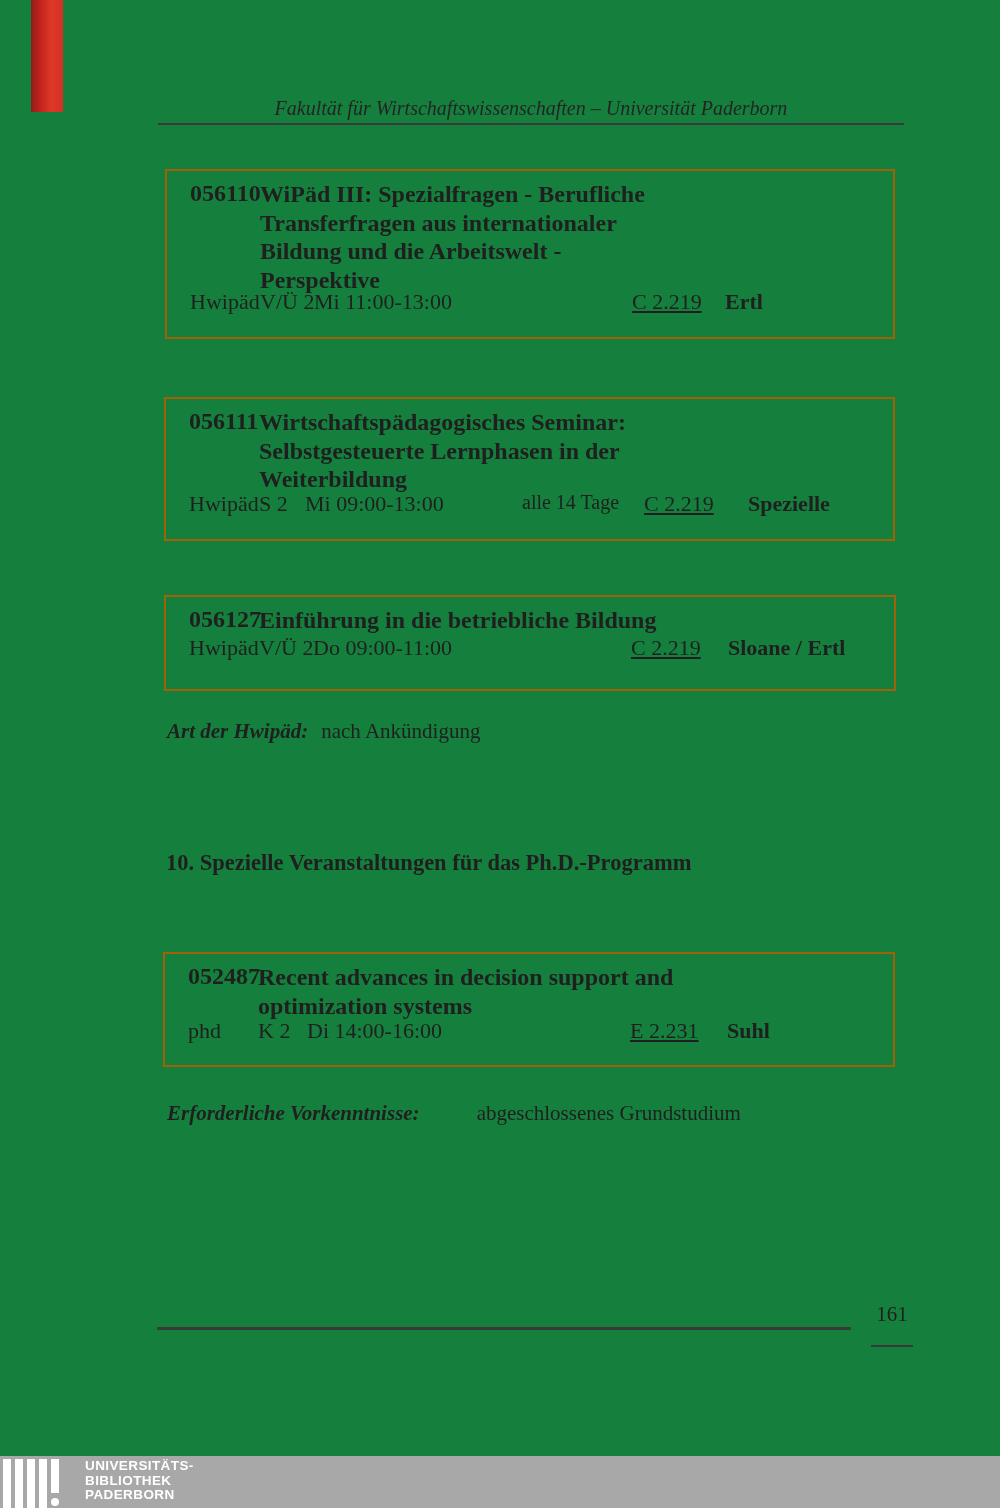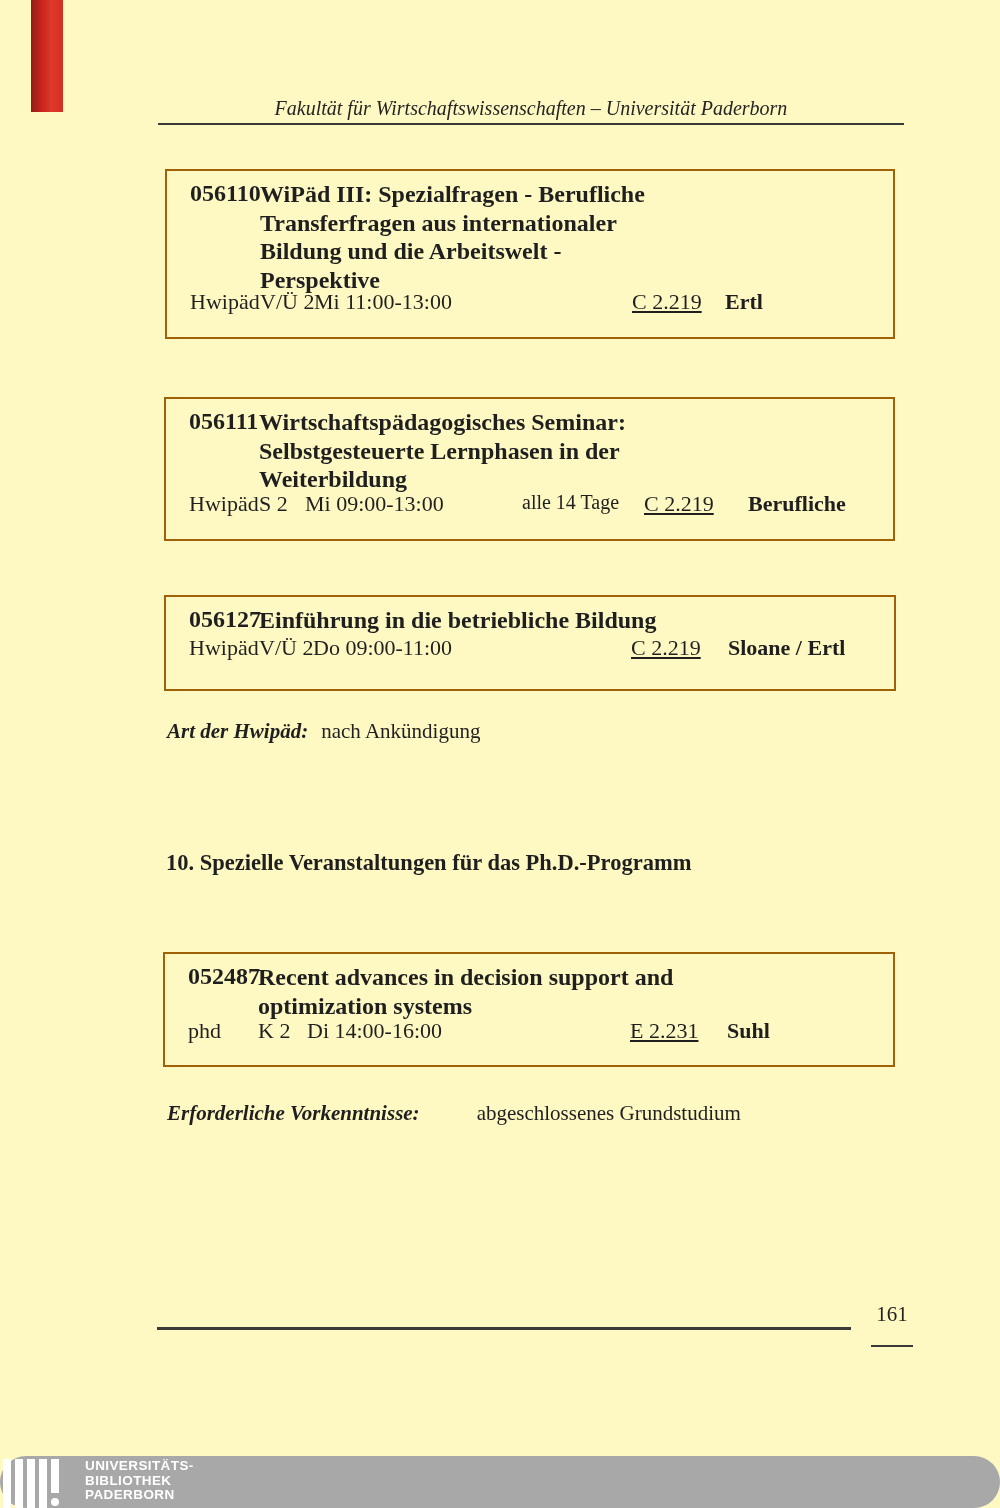--- a/index.html
+++ b/index.html
@@ -1,18 +1,18 @@
 <!DOCTYPE html>
 <html><head>
 <meta charset="utf-8">
 <style>
   html,body { margin:0; padding:0; background:#ffffff; }
   .page {
     position:relative; width:1000px; height:1508px;
-    background:#fef9c3; overflow:hidden;
+    background:#15803d; overflow:hidden;
     font-family:"Liberation Serif", serif; color:#1f1f1f;
   }
 
   
   .ribbon {
     position:absolute; left:31px; top:0; width:32px; height:112px;
     background:linear-gradient(90deg,#8f1d18 0%, #c4231c 30%, #e0392b 65%, #d42f24 100%);
   }
 
   
@@ -122,21 +122,21 @@
       <div>Wirtschaftspädagogisches Seminar:</div>
       <div>Selbstgesteuerte Lernphasen in der</div>
       <div>Weiterbildung</div>
     </div>
     <div class="row">
       <span class="level">Hwipäd</span>
       <span class="type">S 2</span>
       <span class="time">Mi 09:00-13:00</span>
       <span class="note">alle 14 Tage</span>
       <span class="room">C 2.219</span>
-      <span class="lect">Berufliche</span>
+      <span class="lect">Spezielle</span>
     </div>
   </div>
 
   <div class="course-box" id="course-2">
     <span class="code">056127</span>
     <div class="title">
       <div>Einführung in die betriebliche Bildung</div>
     </div>
     <div class="row">
       <span class="level">Hwipäd</span>
@@ -170,21 +170,21 @@
     </div>
   </div>
 
   <div class="note-line" id="prereq-note">
     <span class="lbl">Erforderliche Vorkenntnisse:</span><span class="val">abgeschlossenes Grundstudium</span>
   </div>
 
   <div id="footer-rule"></div>
   <div id="page-number">161</div>
 
-  <div id="banner" style="background:#a8a8a8;border-radius:26px;">
+  <div id="banner" style="background:#a8a8a8;">
     <span class="bar bar1"></span>
     <span class="bar bar2"></span>
     <span class="bar bar3"></span>
     <span class="bar bar4"></span>
     <span class="bar bar5"></span>
     <span class="bar-dot"></span>
     <div id="banner-text">
       <div>UNIVERSITÄTS-</div>
       <div>BIBLIOTHEK</div>
       <div>PADERBORN</div>

